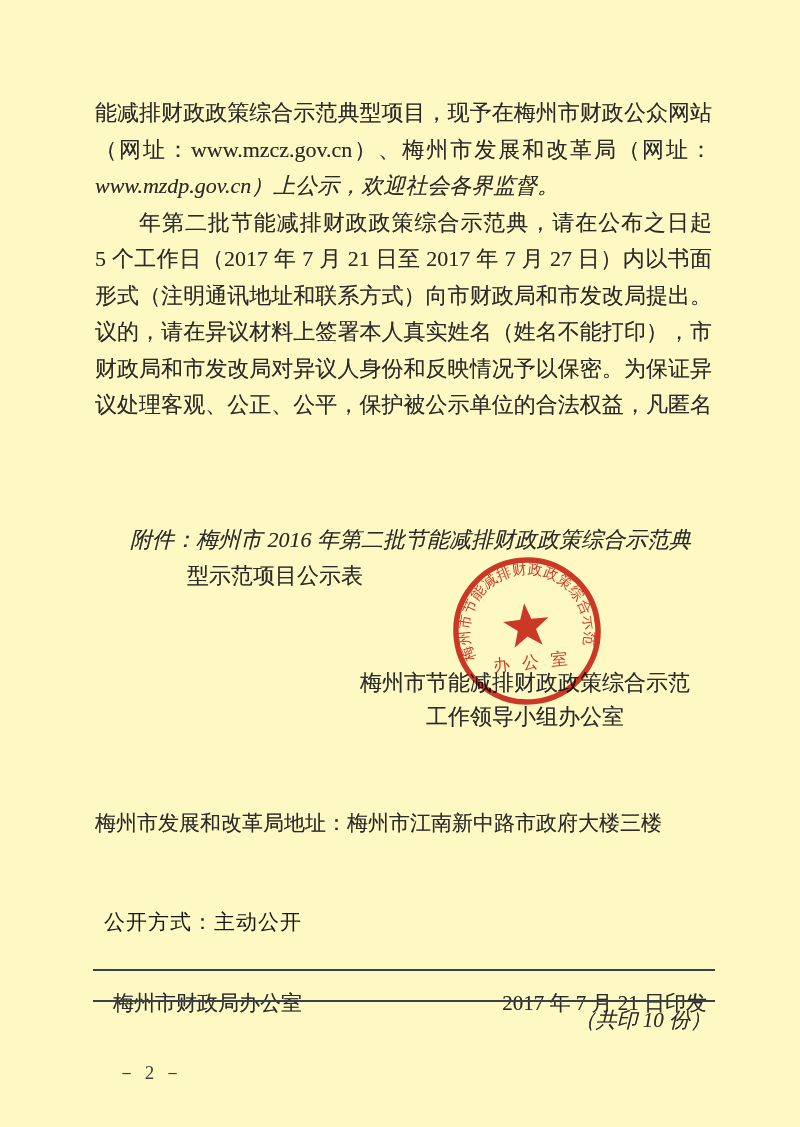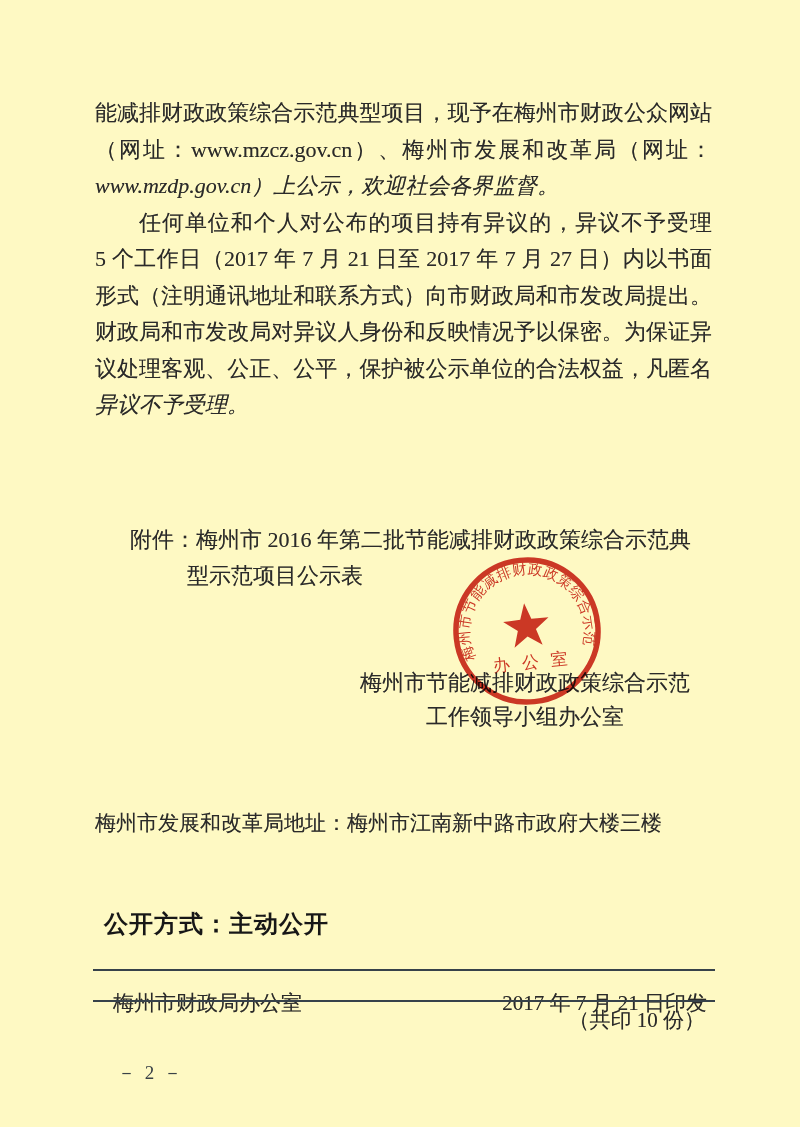--- a/index.html
+++ b/index.html
@@ -21,21 +21,21 @@
   }
   .bline { text-align:justify; text-align-last:justify; }
   .bline.end { text-align:left; text-align-last:left;font-style:italic; }
   .bline.ind { text-indent:2em; }
 
   .attachment {
     position:absolute; left:95px; top:522px; width:617px;
     font-size:22px; line-height:36px;
     text-shadow:0 0 .4px rgba(0,0,0,.35);
   }
-  .attachment .l1 { padding-left:35px; }
+  .attachment .l1 { padding-left:35px;font-style:italic; }
   .attachment .l2 { padding-left:92px; }
 
   .signature {
     position:absolute; left:360px; top:666px; width:330px;
     font-size:22px; line-height:34px; text-align:center;
     text-shadow:0 0 .4px rgba(0,0,0,.35);
   }
 
   .seal {
     position:absolute; left:447px; top:551px; width:160px; height:160px;
@@ -45,21 +45,21 @@
 
   .addresses {
     position:absolute; left:95px; top:806px; width:640px;
     font-size:21px; line-height:34px;
     text-shadow:0 0 .4px rgba(0,0,0,.35);
   }
 
   .disclosure {
     position:absolute; left:104px; top:908px;
     font-family:"Liberation Sans","DejaVu Sans",sans-serif;
-    font-size:24px; font-weight:700; color:#171717;
+    font-size:21px; font-weight:400; color:#171717;
     letter-spacing:1px;
   }
 
   .rule { position:absolute; left:93px; width:622px; height:2px; background:#37424a; }
   .rule-top { top:969px; }
   .rule-bottom { top:1000px; }
 
   .footer-row {
     position:absolute; left:93px; top:975px; width:622px;
     font-size:21px; line-height:24px;
@@ -68,42 +68,42 @@
     margin-top:16px;
   }
   .footer-row .office { padding-left:20px; }
   .footer-row .printdate { padding-right:8px; }
 
   .copies {
     position:absolute; left:93px; top:1006px; width:622px;
     font-size:21px; text-align:right; padding-right:0;
     text-shadow:0 0 .4px rgba(0,0,0,.35);
   }
-  .copies span { margin-right:10px; }
+  .copies span { margin-right:4px;font-style:italic; }
 
   .pagenum {
     position:absolute; left:117px; top:1060px;
     font-size:19px; letter-spacing:2px; color:#3a4247;
   }
 </style>
 </head>
 <body>
 
 <div class="page">
 
   <div class="body-block">
     <div class="bline">能减排财政政策综合示范典型项目，现予在梅州市财政公众网站</div>
     <div class="bline">（网址：www.mzcz.gov.cn）、梅州市发展和改革局（网址：</div>
     <div class="bline end">www.mzdp.gov.cn）上公示，欢迎社会各界监督。</div>
-    <div class="bline ind">任何单位和个人对公布的项目持有异议的，异议不予受理</div>
+    <div class="bline ind">年第二批节能减排财政政策综合示范典，请在公布之日起</div>
     <div class="bline">5 个工作日（2017 年 7 月 21 日至 2017 年 7 月 27 日）内以书面</div>
     <div class="bline">形式（注明通讯地址和联系方式）向市财政局和市发改局提出。</div>
+    <div class="bline">议的，请在异议材料上签署本人真实姓名（姓名不能打印），市</div>
     <div class="bline">财政局和市发改局对异议人身份和反映情况予以保密。为保证异</div>
     <div class="bline">议处理客观、公正、公平，保护被公示单位的合法权益，凡匿名</div>
-    <div class="bline end">异议不予受理。</div>
   </div>
 
   <div class="attachment">
     <div class="l1">附件：梅州市 2016 年第二批节能减排财政政策综合示范典</div>
     <div class="l2">型示范项目公示表</div>
   </div>
 
   <div class="signature">
     <div>梅州市节能减排财政政策综合示范</div>
     <div>工作领导小组办公室</div>

